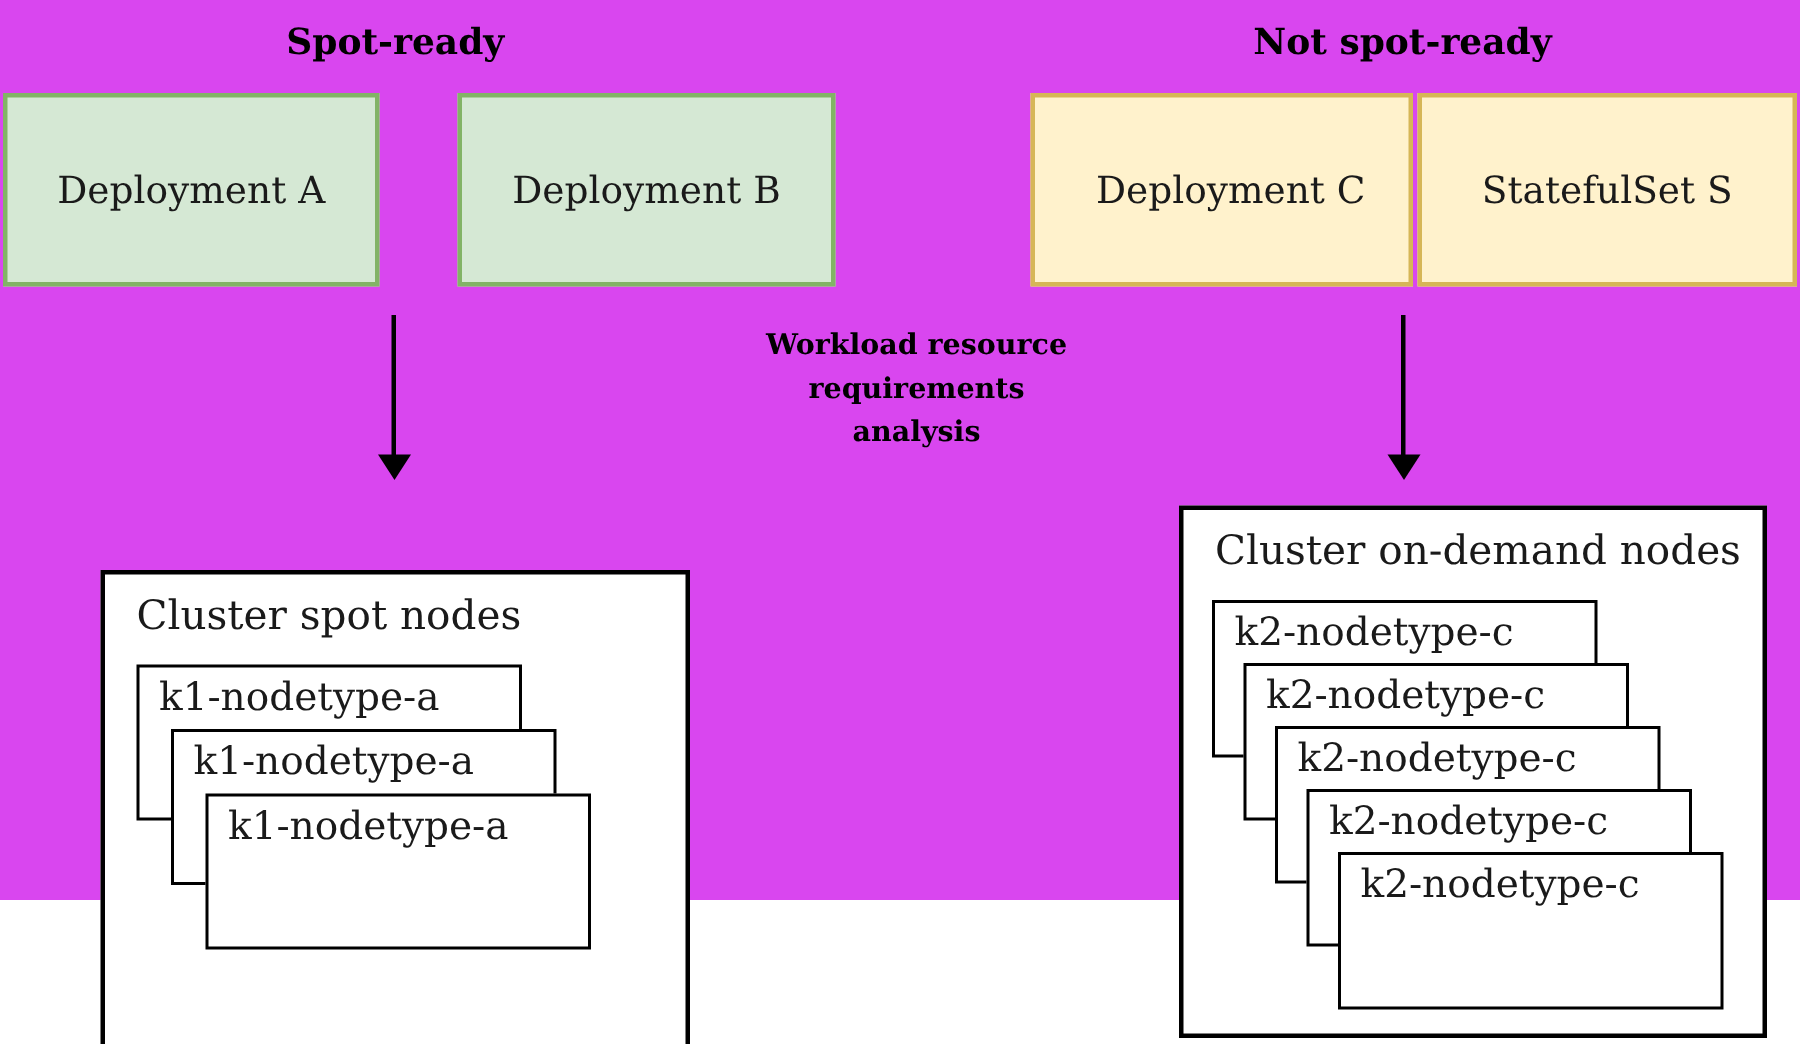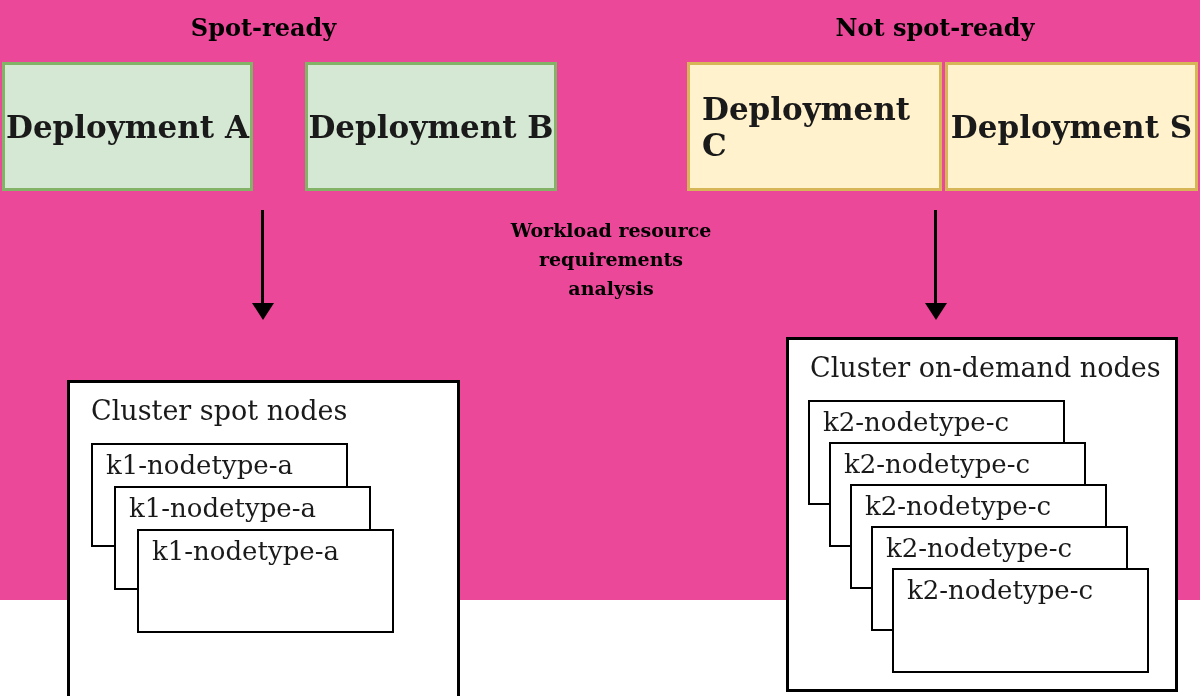--- a/index.html
+++ b/index.html
@@ -9,44 +9,43 @@
   body {
     width: 1200px;
     height: 696px;
     overflow: hidden;
     font-family: "DejaVu Serif", "Liberation Serif", serif;
   }
   .canvas {
     position: relative;
     width: 1200px;
     height: 600px;
-    background: #ec4899;
+    background: #d946ef;
   }
   .group-label {
     position: absolute;
     top: 13px;
     text-align: center;
     font-size: 24px;
     font-weight: bold;
     color: #000;
   }
   .group-label.spot { left: 2px; width: 523px; }
   .group-label.notspot { left: 672px; width: 526px; text-align: center; }
 
   .wbox {
     position: absolute;
     top: 62px;
     height: 129px;
     box-sizing: border-box;
     display: flex;
     align-items: center;
     justify-content: center;
-    font-size: 31px;
+    font-size: 25px;
     color: #1a1a1a;
-    font-weight: bold;
   }
   .wbox.green {
     background: #d5e8d4;
     border: 3px solid #82b366;
   }
   .wbox.yellow {
     background: #fff2cc;
     border: 3px solid #d6b656;
   }
   .wbox.a { left: 2px;   width: 251px; }
@@ -137,21 +136,21 @@
   <div class="group-label spot">Spot-ready</div>
 
   <div class="group-label notspot">Not spot-ready</div>
 
   <div class="wbox green a">Deployment A</div>
 
   <div class="wbox green b">Deployment B</div>
 
   <div class="wbox yellow c">Deployment C</div>
 
-  <div class="wbox yellow s">Deployment S</div>
+  <div class="wbox yellow s">StatefulSet S</div>
 
   <div class="arrow-line left"></div>
   <div class="arrow-head left"></div>
 
   <div class="arrow-line right"></div>
   <div class="arrow-head right"></div>
 
   <div class="annotation">
     <div>Workload resource</div>
     <div>requirements</div>

